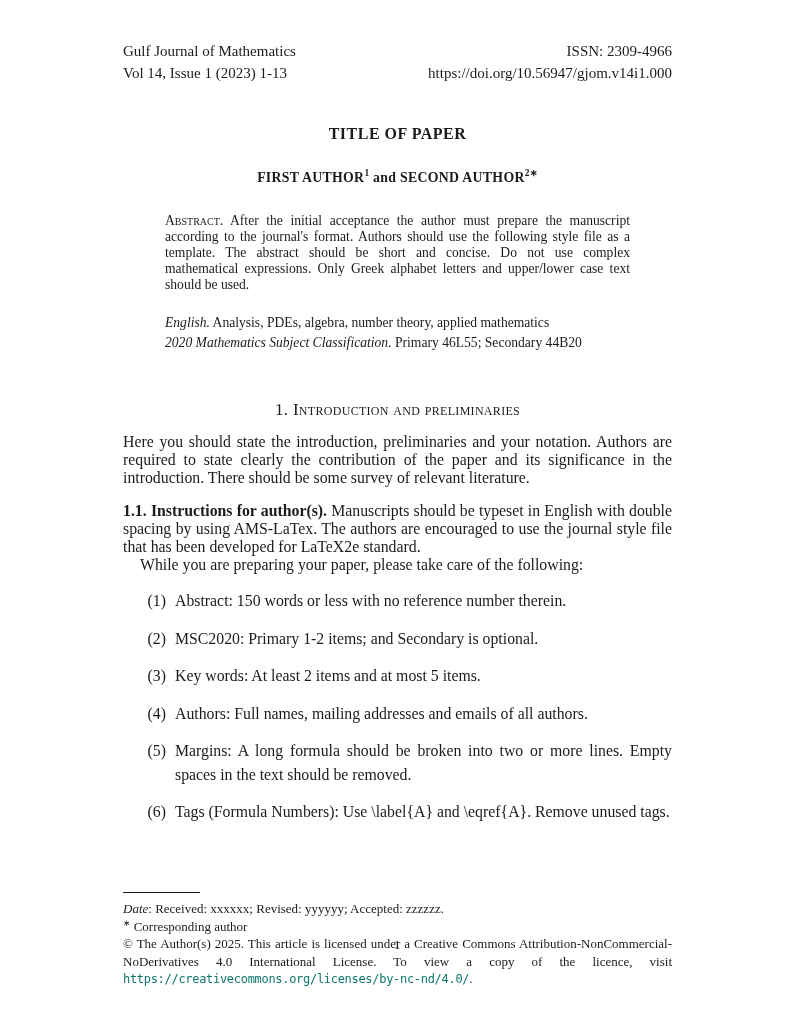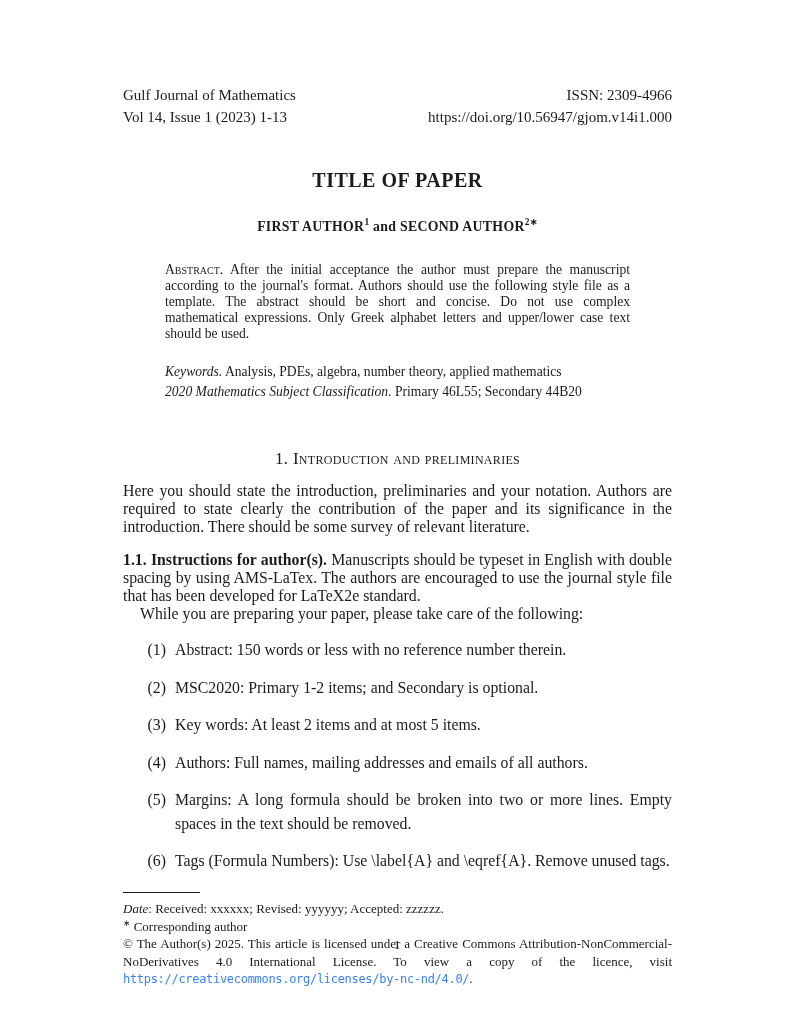--- a/index.html
+++ b/index.html
@@ -6,28 +6,28 @@
   .page {
     position: relative;
     width: 794px;
     height: 1028px;
     margin: 0 auto;
     background: #ffffff;
     font-family: "Liberation Serif", serif;
     color: #1b1b1b;
     overflow: hidden;
   }
-  .content { padding: 84px 122px 0 123px; }
+  .content { padding: 40px 122px 0 123px; }
 
   
   .jheader { font-size: 15px; line-height: 22px; }
   .jheader .row { display: flex; justify-content: space-between; }
 
   
-  .title { margin-top: 41px; text-align: center; font-weight: bold; font-size: 20px; letter-spacing: 0.5px; }
+  .title { margin-top: 41px; text-align: center; font-weight: bold; font-size: 16px; letter-spacing: 0.5px; }
   .authors { margin-top: 27px; text-align: center; font-size: 13.8px; letter-spacing: 0.3px; font-weight: bold; }
   sup { font-size: 68%; line-height: 0; }
 
   
   .abstract { margin: 27px 42px 0 42px; font-size: 13.6px; line-height: 16px; text-align: justify; }
   .sc { font-variant: small-caps; }
   .keywords { margin: 20px 42px 0 42px; font-size: 13.6px; line-height: 20px; }
   .it { font-style: italic; }
 
   
@@ -74,21 +74,21 @@
     <div class="authors">
       <span>FIRST AUTHOR</span><sup>1</sup><span> and </span><span>SECOND AUTHOR</span><sup>2∗</sup>
     </div>
 
     <div class="abstract">
       <span class="sc">Abstract.</span><span> After the initial acceptance the author must prepare the manuscript according to the journal's format. Authors should use the following style file as a template. The abstract should be short and concise. Do not use complex mathematical expressions. Only Greek alphabet letters and upper/lower case text should be used.</span>
     </div>
 
     <div class="keywords">
       <div>
-        <span class="it">Keywords.</span><span> Analysis, PDEs, algebra, number theory, applied mathematics</span>
+        <span class="it">English.</span><span> Analysis, PDEs, algebra, number theory, applied mathematics</span>
       </div>
       <div>
         <span class="it">2020 Mathematics Subject Classification.</span><span> Primary 46L55; Secondary 44B20</span>
       </div>
     </div>
 
     <div class="section-heading">
       <span>1.</span>
       <span class="sc">Introduction and preliminaries</span>
     </div>
@@ -132,18 +132,18 @@
 
   <div class="footnote">
     <div class="fn-rule"></div>
     <div>
       <span class="it">Date</span><span>: Received: xxxxxx; Revised: yyyyyy; Accepted: zzzzzz.</span>
     </div>
     <div>
       <sup>∗</sup><span> Corresponding author</span>
     </div>
     <div class="license">
-      <span>© The Author(s) 2025. This article is licensed under a Creative Commons Attribution-NonCommercial-NoDerivatives 4.0 International License. To view a copy of the licence, visit </span><a href="#" class="cc-link" style="color: #3b82f6;">https://creativecommons.org/licenses/by-nc-nd/4.0/</a><span>.</span>
+      <span>© The Author(s) 2025. This article is licensed under a Creative Commons Attribution-NonCommercial-NoDerivatives 4.0 International License. To view a copy of the licence, visit </span><a href="#" class="cc-link" style="color: #0f766e;">https://creativecommons.org/licenses/by-nc-nd/4.0/</a><span>.</span>
     </div>
   </div>
 
   <div class="page-number">1</div>
 </div>
 
 </body></html>

